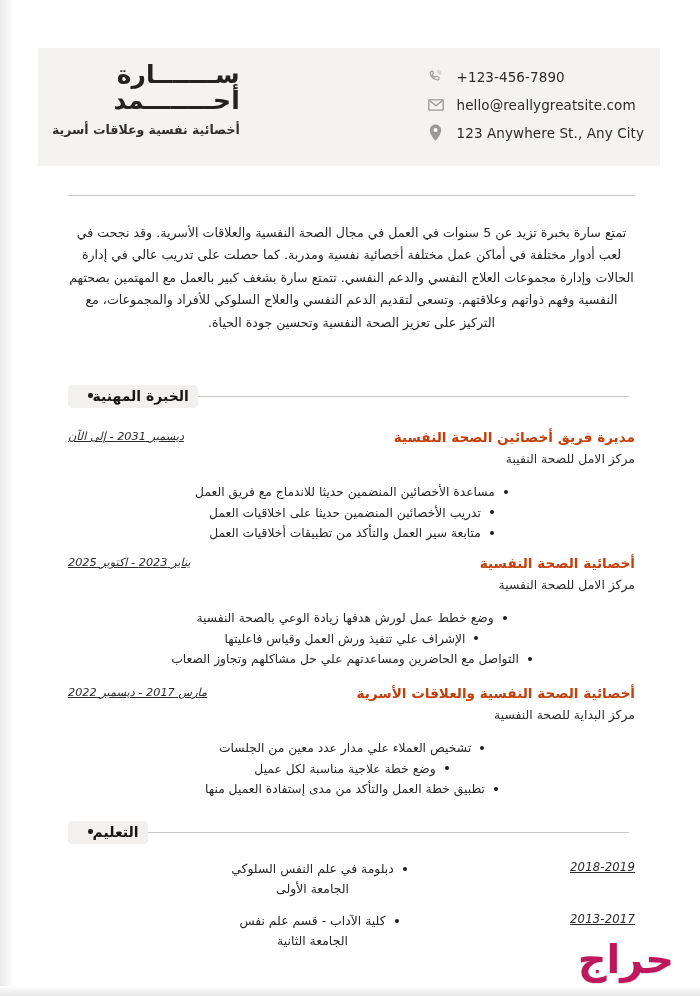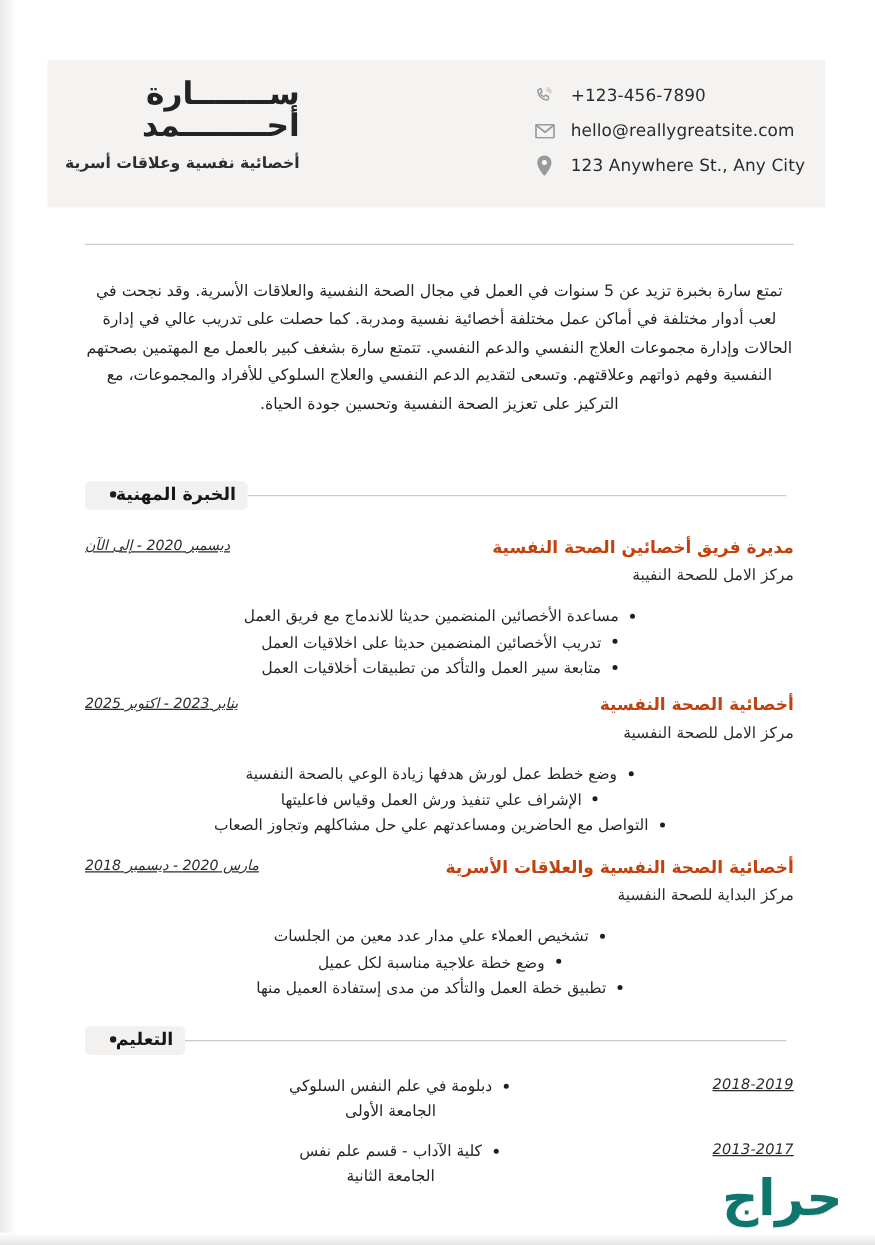--- a/index.html
+++ b/index.html
@@ -297,21 +297,21 @@
     padding-right: 13px;
   }
 
   
   .watermark {
     position: absolute;
     right: 26px;
     bottom: 14px;
     font-size: 40px;
     font-weight: bold;
-    color: #0f766e;
+    color: #be185d;
     letter-spacing: 2px;
     direction: rtl;
     user-select: none;
     text-shadow: 0 1px 0 #e4e4e4;
   }
 </style>
 </head>
 <body>
 
 <div class="page">
@@ -372,21 +372,21 @@
   <div class="section-head" style="top:384px;">
     <div class="section-pill">
       <span class="section-bullet"></span>
       <span class="section-title">الخبرة المهنية</span>
     </div>
     <div class="section-rule"></div>
   </div>
 
   <div class="entry" style="top:427px;">
     <div class="entry-head">
-      <span class="entry-date">ديسمبر 2020 - إلى الآن</span>
+      <span class="entry-date">ديسمبر 2031 - إلى الآن</span>
       <span class="entry-titles">
         <span class="entry-title">مديرة فريق أخصائين الصحة النفسية</span>
         <div class="entry-org">مركز الامل للصحة النفيبة</div>
       </span>
     </div>
     <ul class="entry-bullets">
       <li><span class="bul"></span><span>مساعدة الأخصائين المنضمين حديثا للاندماج مع فريق العمل</span></li>
       <li><span class="bul"></span><span>تدريب الأخصائين المنضمين حديثا على اخلاقيات العمل</span></li>
       <li><span class="bul"></span><span>متابعة سير العمل والتأكد من تطبيقات أخلاقيات العمل</span></li>
     </ul>
@@ -402,21 +402,21 @@
     </div>
     <ul class="entry-bullets">
       <li><span class="bul"></span><span>وضع خطط عمل لورش هدفها زيادة الوعي بالصحة النفسية</span></li>
       <li><span class="bul"></span><span>الإشراف علي تنفيذ ورش العمل وقياس فاعليتها</span></li>
       <li><span class="bul"></span><span>التواصل مع الحاضرين ومساعدتهم علي حل مشاكلهم وتجاوز الصعاب</span></li>
     </ul>
   </div>
 
   <div class="entry" style="top:683px;">
     <div class="entry-head">
-      <span class="entry-date">مارس 2020 - ديسمبر 2018</span>
+      <span class="entry-date">مارس 2017 - ديسمبر 2022</span>
       <span class="entry-titles">
         <span class="entry-title">أخصائية الصحة النفسية والعلاقات الأسرية</span>
         <div class="entry-org">مركز البداية للصحة النفسية</div>
       </span>
     </div>
     <ul class="entry-bullets">
       <li><span class="bul"></span><span>تشخيص العملاء علي مدار عدد معين من الجلسات</span></li>
       <li><span class="bul"></span><span>وضع خطة علاجية مناسبة لكل عميل</span></li>
       <li><span class="bul"></span><span>تطبيق خطة العمل والتأكد من مدى إستفادة العميل منها</span></li>
     </ul>

